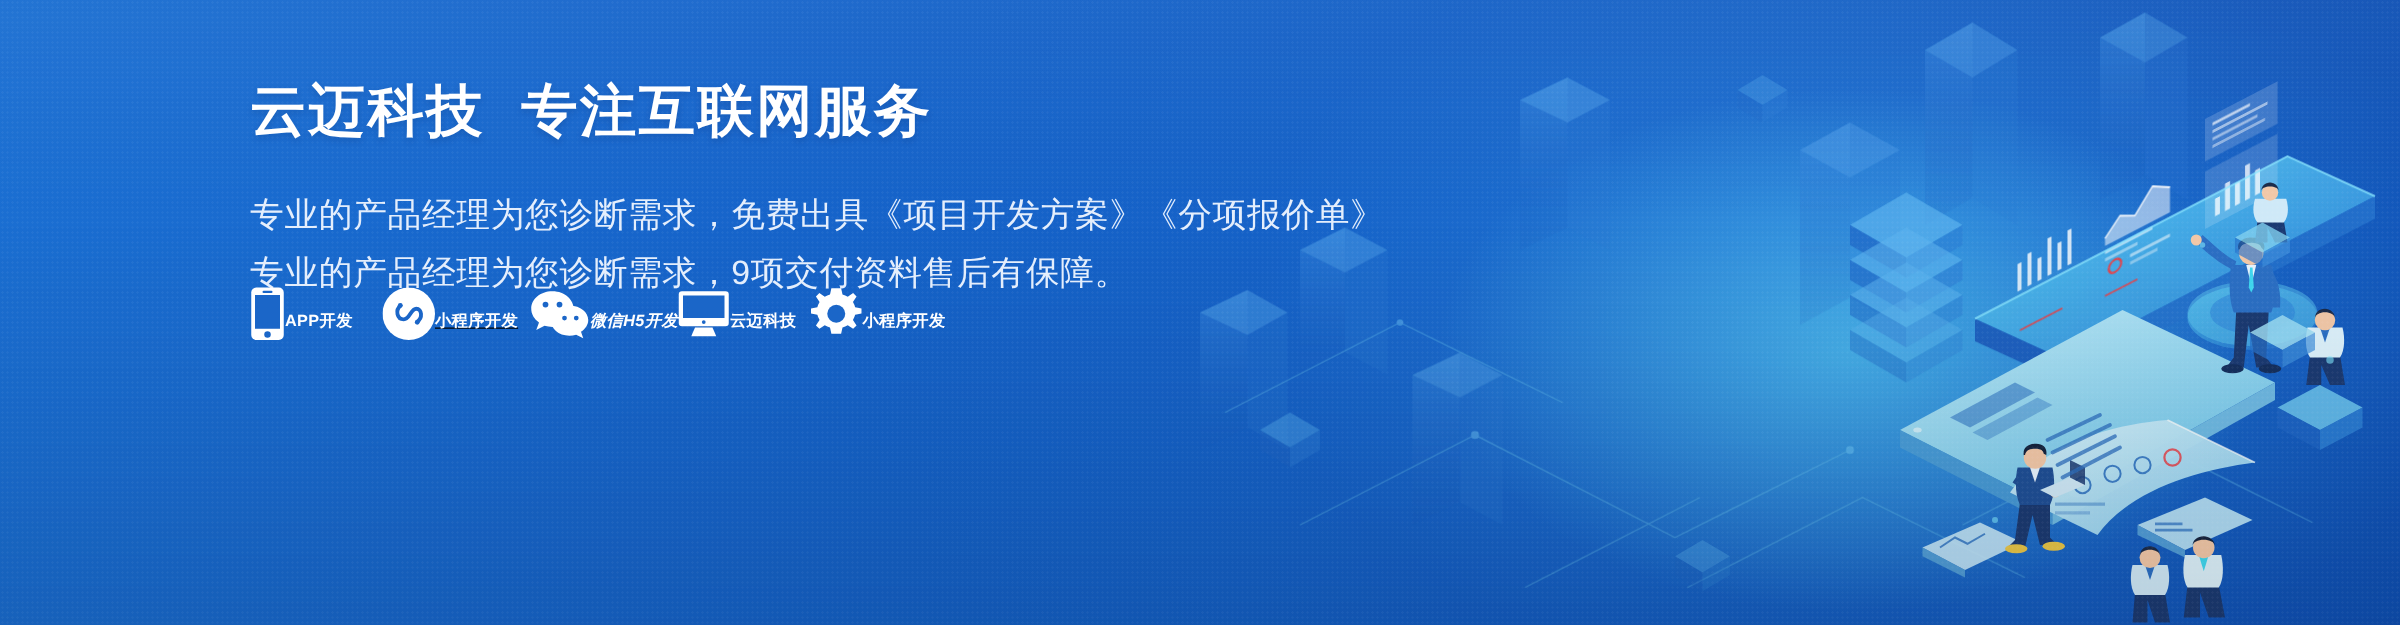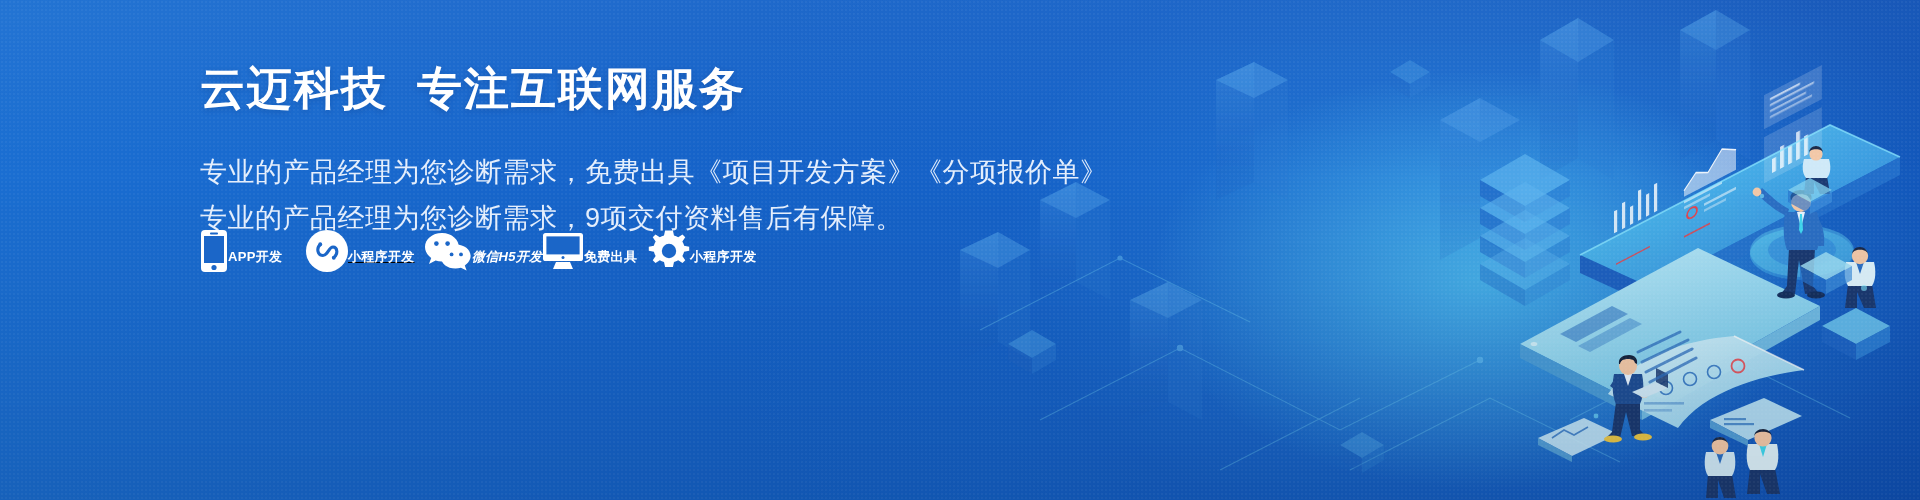--- a/index.html
+++ b/index.html
@@ -495,21 +495,21 @@
 
     <div class="service-item">
       <div class="service-icon">
         <svg width="42" height="38" viewBox="0 0 42 38" xmlns="http://www.w3.org/2000/svg">
           <rect x="1" y="1" width="40" height="28" rx="2.6" fill="#ffffff"></rect>
           <rect x="4.4" y="4.4" width="33.2" height="18" fill="#1b66c8"></rect>
           <circle cx="21" cy="25.6" r="1.5" fill="#1b66c8"></circle>
           <path d="M14 30 L28 30 L31 37 L11 37 Z" fill="#ffffff"></path>
         </svg>
       </div>
-      <div class="service-label">免费出具</div>
+      <div class="service-label">云迈科技</div>
     </div>
 
     <div class="service-item">
       <div class="service-icon">
         <svg width="42" height="42" viewBox="0 0 42 42" xmlns="http://www.w3.org/2000/svg">
           <path fill="#ffffff" d="M21 0.5 l3.9 0 1.1 5.1 a15.8 15.8 0 0 1 4.2 1.75 l4.3-2.9 2.75 2.75 -2.9 4.3 a15.8 15.8 0 0 1 1.75 4.2 l5.1 1.1 0 3.9 -5.1 1.1 a15.8 15.8 0 0 1 -1.75 4.2 l2.9 4.3 -2.75 2.75 -4.3-2.9 a15.8 15.8 0 0 1 -4.2 1.75 l-1.1 5.1 -3.9 0 -3.9 0 -1.1-5.1 a15.8 15.8 0 0 1 -4.2-1.75 l-4.3 2.9 -2.75-2.75 2.9-4.3 a15.8 15.8 0 0 1 -1.75-4.2 l-5.1-1.1 0-3.9 5.1-1.1 a15.8 15.8 0 0 1 1.75-4.2 l-2.9-4.3 2.75-2.75 4.3 2.9 a15.8 15.8 0 0 1 4.2-1.75 l1.1-5.1 z"></path>
           <circle cx="21" cy="21" r="7.2" fill="#1b66c8"></circle>
         </svg>
       </div>
       <div class="service-label">小程序开发</div>

